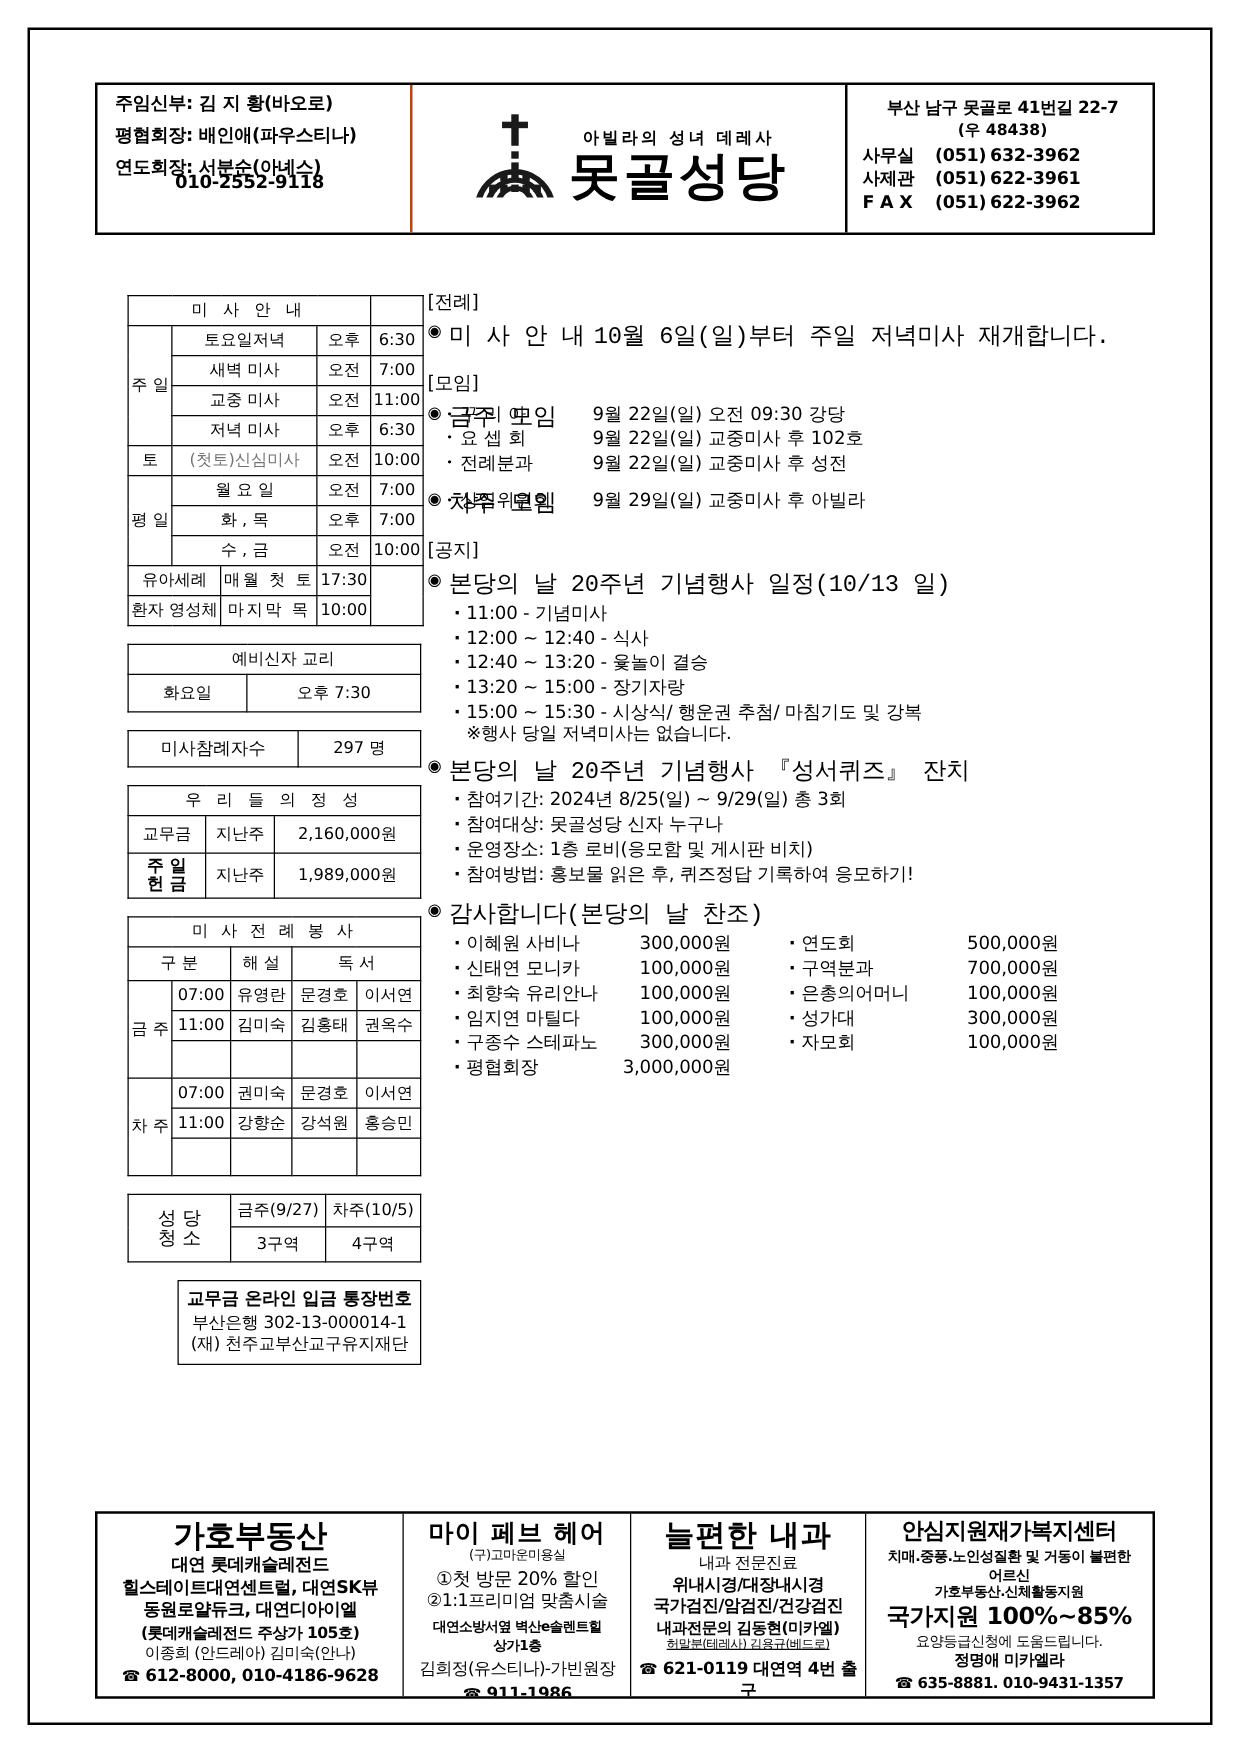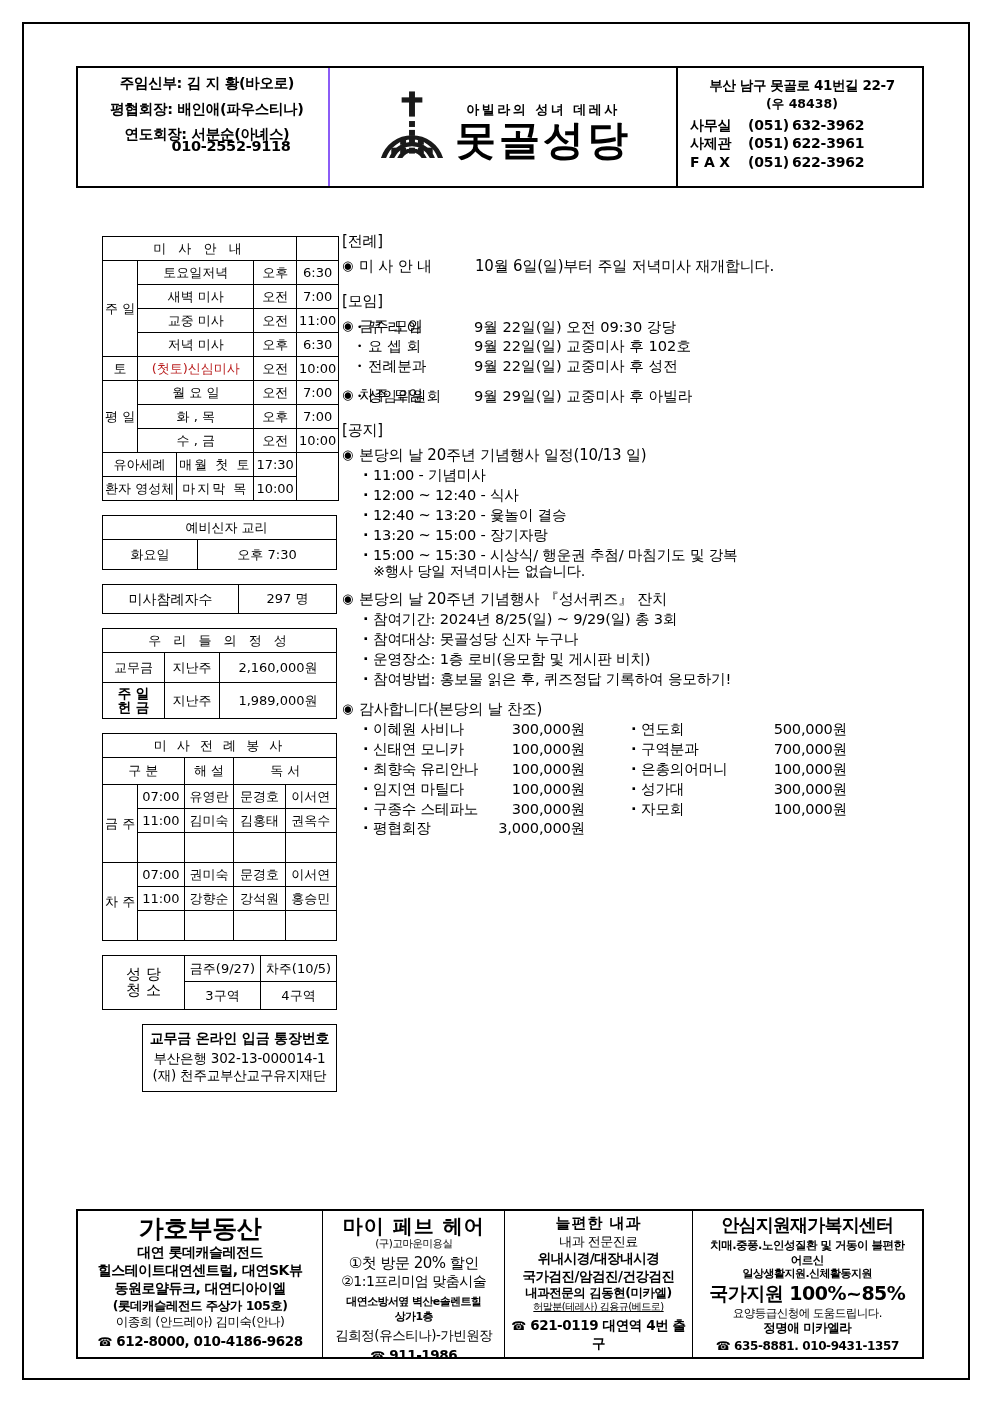--- a/index.html
+++ b/index.html
@@ -24,23 +24,22 @@
   
   .header {
     position: absolute;
     left: 52px; top: 42px;
     width: 848px; height: 122px;
     border: 2px solid #000;
     display: flex;
   }
   .hdr-left {
     width: 252px;
-    border-right: 2px solid #8b5cf6;
+    border-right: 2px solid #c2410c;
     padding: 8px 6px 4px 14px;
-    text-align: center;
   }
   .hdr-line {
     font-size: 14.5px;
     font-weight: 700;
     letter-spacing: -0.3px;
     line-height: 1.0;
     margin-bottom: 11px;
     white-space: nowrap;
   }
   .hdr-line .lbl { display:inline-block; }
@@ -106,21 +105,21 @@
     font-size: 14px;
     letter-spacing: 4px;
     height: 26px;
   }
   .bold { font-weight: 700; }
   .vlab { font-weight: 700; font-size: 14px; width: 26px; }
   .tright { text-align: right; padding-right: 8px; }
   .sp-lr { letter-spacing: 2px; }
   .tm-name { text-align:left; padding-left: 7px;}
   .tm-time { text-align:right; padding-right: 10px;}
-  .grey { color: #b91c1c; }
+  .grey { color: #737373; }
   .stack2 { line-height: 1.0; font-weight: 700; font-size: 13.5px;}
 
   .bank-box {
     border: 1.6px solid #000;
     padding: 5px 2px 7px;
     text-align: center;
     margin-left: 40px;
   }
   .bank-t { font-size: 14px; font-weight: 700; letter-spacing: -0.2px; margin-bottom: 2px;}
   .bank-l { font-size: 13.5px; letter-spacing: -0.2px; line-height: 1.25;}
@@ -144,24 +143,25 @@
     align-items: flex-start;
   }
   .bullet-o {
     flex: none;
     width: 17px;
     font-size: 13px;
     line-height: 1.25;
     padding-top: 1px;
   }
   .item-title {
-    font-size: 15px;
+    font-size: 19px;
     letter-spacing: -0.2px;
     line-height: 1.3;
     white-space: nowrap;
+    font-family: Liberation Mono, monospace;
   }
   .label-w { display:inline-block; width: 116px; }
   .rowsub { display: flex; line-height: 1.34; font-size: 14.6px; white-space: nowrap;}
   .sub-list { margin-left: 17px; }
   .sub-li { line-height: 1.36; font-size: 14.6px; letter-spacing: -0.2px; white-space: nowrap;}
   .sub-li::before { content: "\00B7"; display:inline-block; width: 10px; font-weight: 700; }
   .sub-dot::before { content: "\2022"; display:inline-block; width: 11px; font-size: 9px; vertical-align: 2px;}
   .note { margin-left: 10px; font-size: 14.4px; letter-spacing: -0.3px;}
   .gap { height: 13px; }
   .gap-sm { height: 7px; }
@@ -193,21 +193,21 @@
   .ad2 { width: 185px; }
   .ad3 { width: 190px; }
   .ad4 { width: 233px; }
   .ad-title {
     font-weight: 700;
     letter-spacing: -0.5px;
     line-height: 1.05;
   }
   .a1t { font-size: 25px; margin-bottom: 2px;}
   .a2t { font-size: 20px; letter-spacing: 1px; margin-bottom: 0px;}
-  .a3t { font-size: 15px; letter-spacing: 1px; margin-bottom: 2px;}
+  .a3t { font-size: 24px; letter-spacing: 1px; margin-bottom: 2px;}
   .a4t { font-size: 18px; letter-spacing: -0.8px; margin-bottom: 3px;}
   .ad-l { font-size: 12.5px; line-height: 1.28; letter-spacing: -0.5px; }
   .ad-l.b { font-weight: 700; }
   .ad-sm { font-size: 10.5px; letter-spacing: -0.5px; }
   .ad-xs { font-size: 11px; letter-spacing: -0.6px; font-weight: 700;}
   .ad-tel { font-size: 13.5px; font-weight: 700; letter-spacing: -0.4px; margin-top: 3px;}
   .ad-tel.sm { font-size: 12px; }
   .tel-ic { font-size: 12px; }
 </style>
 </head>
@@ -598,21 +598,21 @@
       <div class="ad-l b" style="font-size:13.5px;">국가검진/암검진/건강검진</div>
       <div class="ad-l b" style="font-size:12.5px;">내과전문의 김동현(미카엘)</div>
       <div class="ad-l" style="font-size:10px;text-decoration:underline;">허말분(테레사) 김용규(베드로)</div>
       <div class="ad-tel"><span class="tel-ic">☎</span> <span>621-0119 대연역 4번 출구</span></div>
     </div>
 
     <div class="ad ad4">
       <div class="ad-title a4t">안심지원재가복지센터</div>
       <div class="ad-l b" style="font-size:11.5px;">치매.중풍.노인성질환 및 거동이 불편한</div>
       <div class="ad-l b" style="font-size:11.5px;">어르신</div>
-      <div class="ad-l b" style="font-size:11px;">일상생활지원.신체활동지원</div>
+      <div class="ad-l b" style="font-size:11px;">가호부동산.신체활동지원</div>
       <div class="ad-l b" style="font-size:19px;">국가지원 100%~85%</div>
       <div class="ad-l" style="font-size:11.5px;">요양등급신청에 도움드립니다.</div>
       <div class="ad-l b" style="font-size:12.5px;">정명애 미카엘라</div>
       <div class="ad-tel sm"><span class="tel-ic">☎</span> <span>635-8881. 010-9431-1357</span></div>
     </div>
 
   </div>
 
 </div>
 

